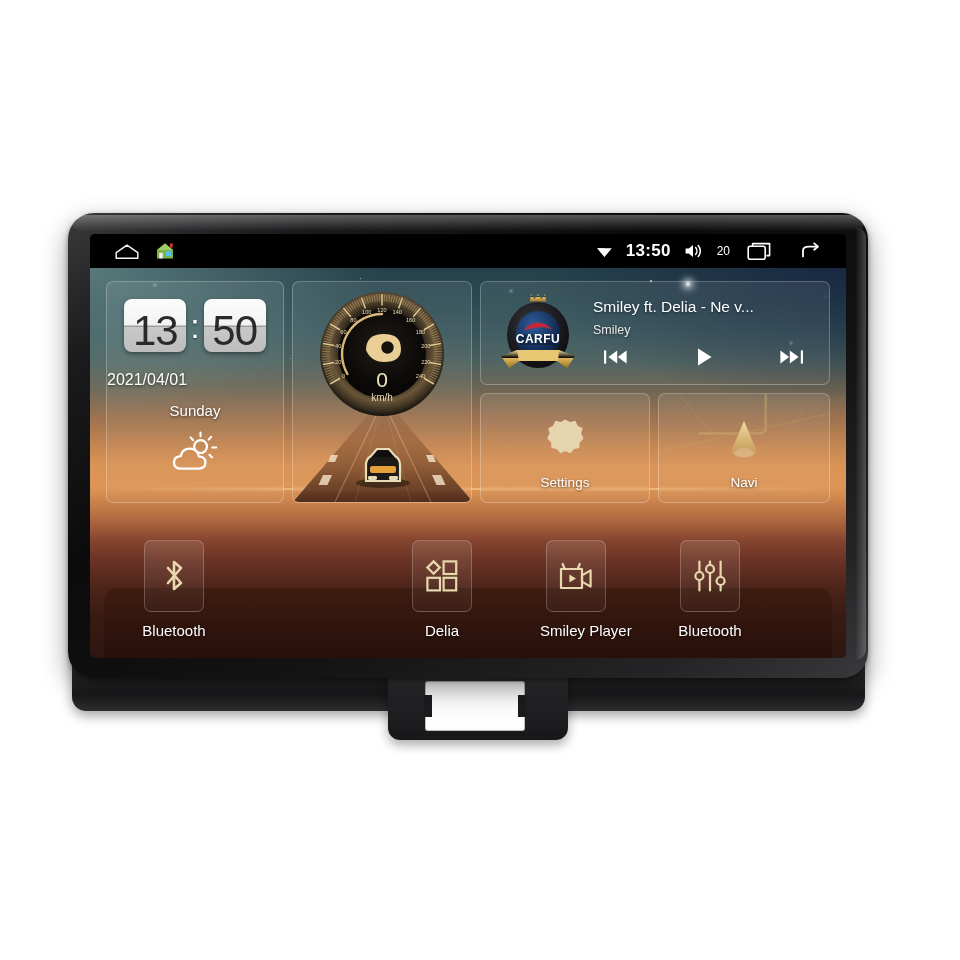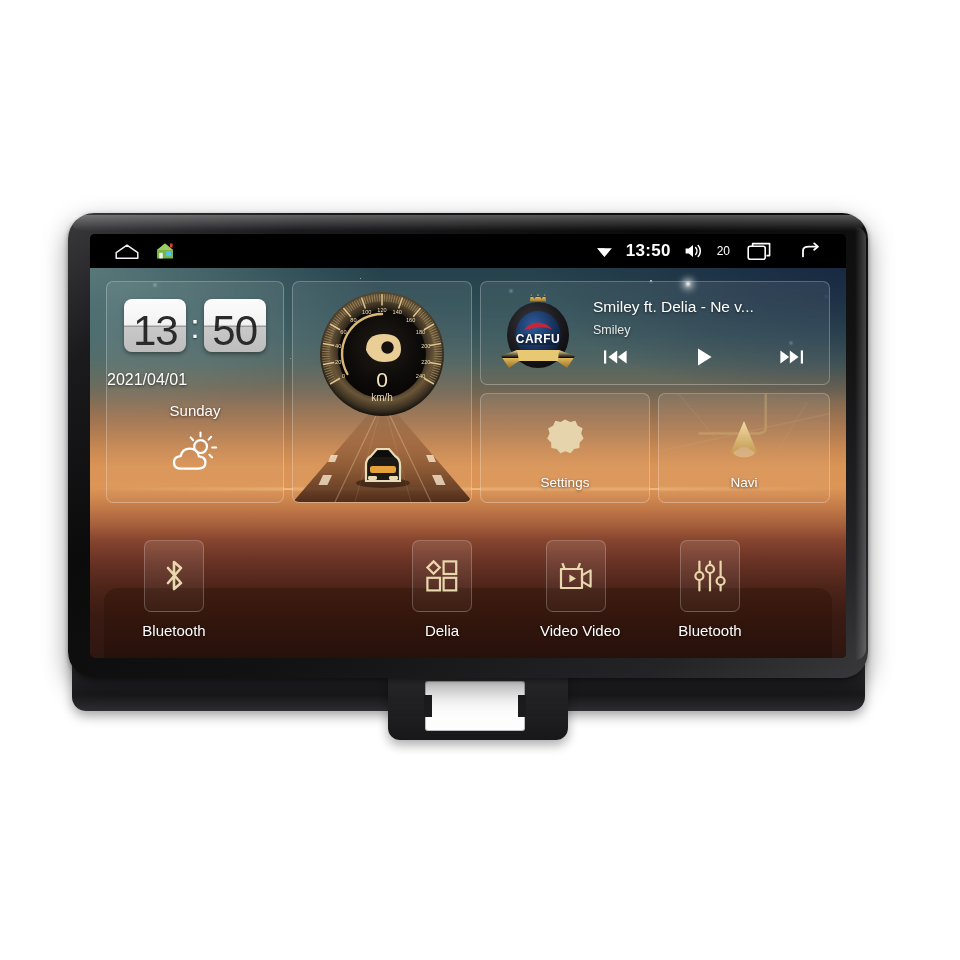--- a/index.html
+++ b/index.html
@@ -654,21 +654,21 @@
               <svg width="38" height="34" viewBox="0 0 38 34">
                 <g stroke="#e8d8ae" stroke-width="2.2" fill="none" stroke-linejoin="round">
                   <rect x="4" y="10" width="21" height="19"></rect>
                   <path d="M25 16.4 L33.6 11.4 L33.6 27.6 L25 22.6 Z"></path>
                   <path d="M7.6 10 L5.4 4.2"></path>
                   <path d="M20.8 10 L23 4.2"></path>
                 </g>
                 <path d="M12.4 15.4 L12.4 23.6 L19 19.5 Z" fill="#e8d8ae"></path>
               </svg>
             </div>
-            <div class="dk-lb">Video Video</div>
+            <div class="dk-lb">Smiley Player</div>
           </div>
           <div class="dk" style="left:570px;">
             <div class="dk-box">
               <svg width="36" height="36" viewBox="0 0 36 36">
                 <g stroke="#e8d8ae" stroke-width="2.2" fill="none" stroke-linecap="round">
                   <path d="M7.4 3.6 V14"></path>
                     <path d="M7.4 22 V32.4"></path>
                   <path d="M18 3.6 V7"></path>
                     <path d="M18 15 V32.4"></path>
                   <path d="M28.6 3.6 V19"></path>

